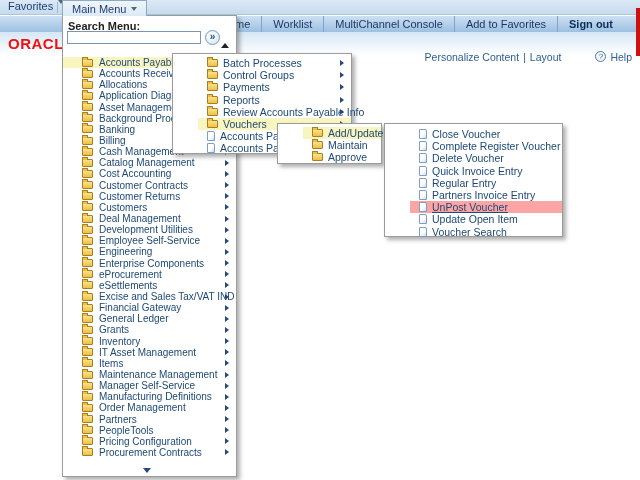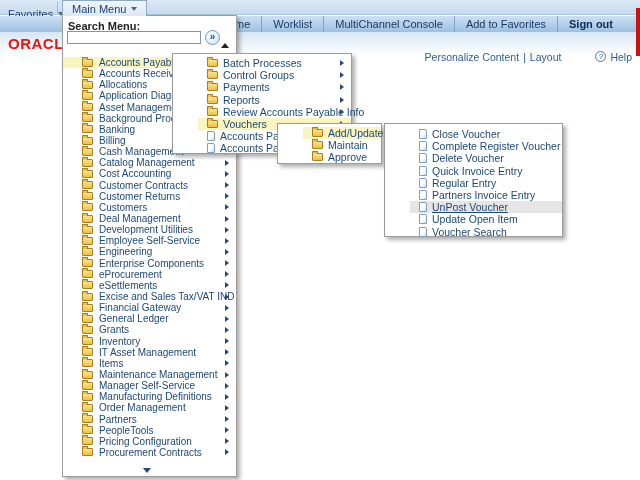--- a/index.html
+++ b/index.html
@@ -10,21 +10,21 @@
     -webkit-font-smoothing: antialiased;
   }
 
   
   .band-a {
     position: absolute; left:0; top:0; width:640px; height:15px;
     background: linear-gradient(180deg,#dce9f6,#c6dbee);
     border-bottom: 1px solid #abc6e0;
   }
   .menubar-item {
-    position: absolute; left:8px; top:0; height:28px; display:flex; align-items:center;
+    position: absolute; left:8px; top:0; height:28px; display:flex; align-items:flex-start;
     font-size:11px; color:#1f3e73; cursor:pointer;
   }
   .menubar-sep { position:absolute; left:57px; top:2px; width:1px; height:11px; background:#9db8d4; }
   .menubar-tab {
     position: absolute; left:62px; top:0; height:16px; padding:0 9px;
     display:flex; align-items:center; font-size:11px; color:#1f3e73;
     background: linear-gradient(180deg,#eff5fb,#dcE9f5);
     border:1px solid #8fa9c4; border-bottom:none; z-index:11; cursor:pointer;
   }
   .caret {
@@ -106,21 +106,21 @@
 
   .menu-row {
     position:relative; display:flex; align-items:center; white-space:nowrap;
     color:#1d4877; cursor:pointer;
   }
   .panel1 .menu-row { height:11.15px; padding-left:19px; }
   .panel2 .menu-row, .panel3 .menu-row, .panel4 .menu-row { height:12.2px; padding-left:9px;margin-left:25px; }
   .menu-row .label { margin-left:6px; }
   .panel2 .menu-row .label, .panel3 .menu-row .label, .panel4 .menu-row .label { margin-left:5px; }
   .menu-row.hl { background:#f9f5c0; }
-  .menu-row.hover { background:#e5e5e5; }
+  .menu-row.hover { background:#fca5a5; }
   .menu-row.hover .label { text-decoration:underline; }
 
   .icon { flex:none; display:inline-block; }
   .folder-icon {
     position:relative; width:11px; height:8px;
     background: linear-gradient(180deg,#fbe38a,#eebf45);
     border:1px solid #a87e22; border-radius:1px;
   }
   .folder-icon::before {
     content:""; position:absolute; left:-1px; top:-3px; width:4px; height:2px;

